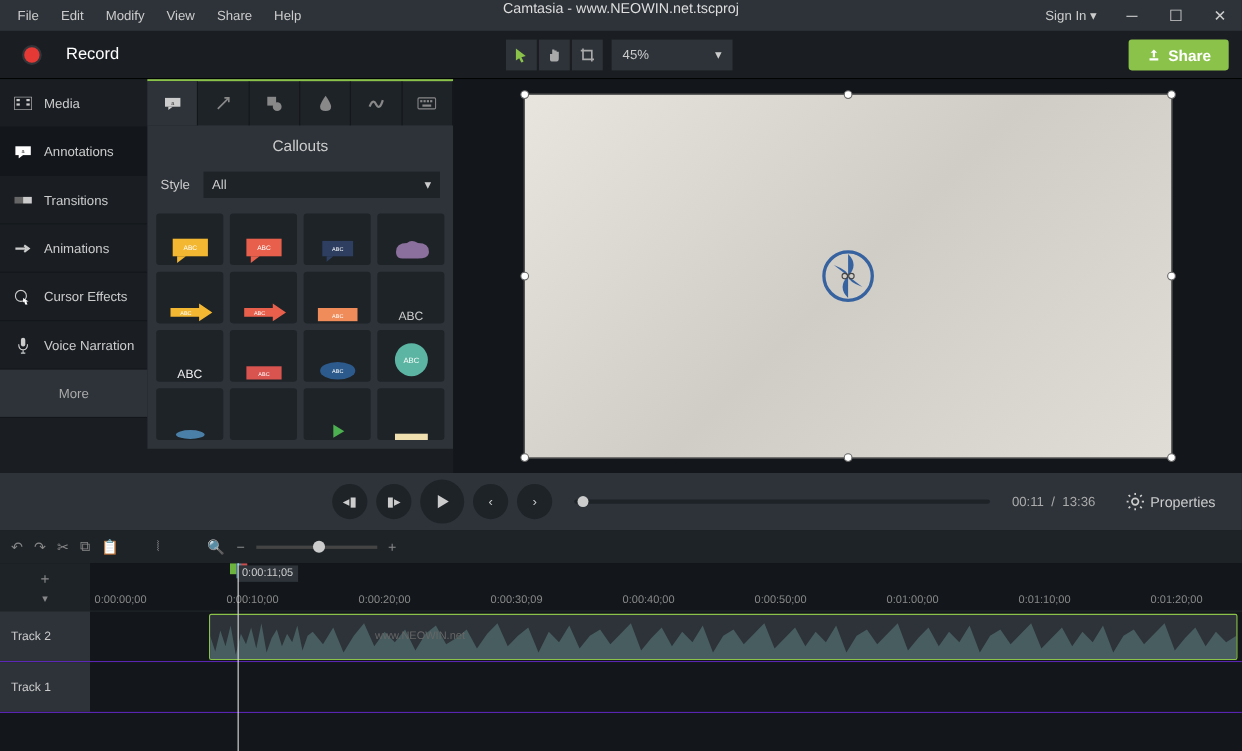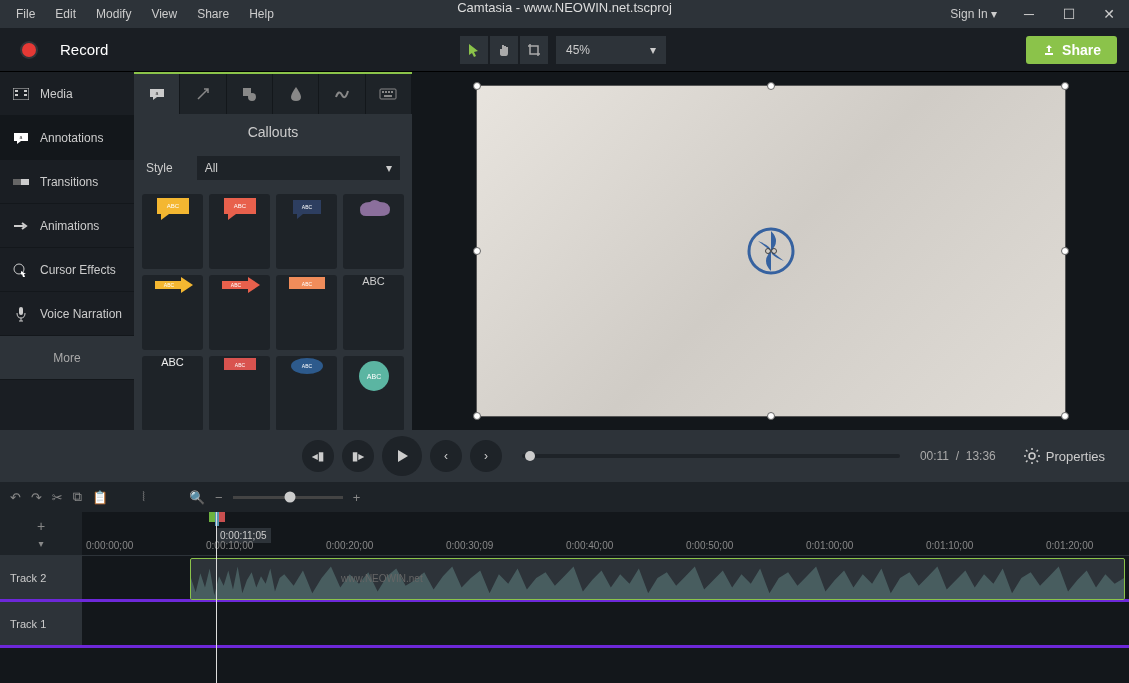--- a/index.html
+++ b/index.html
@@ -30,24 +30,24 @@
 .side-item.active { background:#13171b; }
 .side-item.more { justify-content:center; padding-left:0; background:#2d3339; color:#aaa; }
 .side-icon { width:18px; height:14px; display:flex; align-items:center; justify-content:center; }
 
 
 .tools-panel { position:absolute; left:134px; top:72px; width:278px; background:#2d3339; border-top:2px solid #8bc34a; }
 .tool-tabs { height:40px; display:flex; background:#1e2328; }
 .tool-tab { flex:1; display:flex; align-items:center; justify-content:center; cursor:pointer; color:#888; border-right:1px solid #13171b; }
 .tool-tab.active { background:#2d3339; color:#ccc; }
 .panel-title { text-align:center; padding:10px; font-size:14px; color:#ccc; }
-.style-row { display:flex; align-items:center; padding:6px 12px; gap:24px; font-size:12px; }
+.style-row { display:flex; align-items:center; padding:6px 12px; gap:12px; font-size:12px; }
 .style-select { flex:1; height:24px; background:#1e2328; color:#ccc; padding:0 8px; display:flex; align-items:center; justify-content:space-between; cursor:pointer; font-size:12px; }
 .callouts-grid { padding:8px; display:grid; grid-template-columns:repeat(4,1fr); gap:6px; }
-.callout-cell { height:75px; background:#1e2328; border-radius:3px; display:flex; align-items:flex-start; justify-content:center; cursor:pointer; }
+.callout-cell { height:47px; background:#1e2328; border-radius:3px; display:flex; align-items:flex-end; justify-content:center; cursor:pointer; }
 
 
 .canvas-area { position:absolute; left:412px; top:72px; right:0; height:358px; background:#13171b; display:flex; align-items:center; justify-content:center; }
 .canvas { width:590px; height:332px; background:linear-gradient(135deg,#e8e4de 0%,#d0ccc6 50%,#e0dcd6 100%); position:relative; border:1px solid #555; }
 .handle { position:absolute; width:8px; height:8px; background:#fff; border:1px solid #666; border-radius:50%; }
 .neowin-logo { position:absolute; left:50%; top:50%; transform:translate(-50%,-50%); width:50px; height:50px; }
 
 
 .playback { position:absolute; left:0; top:430px; right:0; height:52px; background:#2d3339; display:flex; align-items:center; padding:0 14px; gap:8px; }
 .play-ctrl { width:32px; height:32px; border-radius:50%; background:#1e2328; display:flex; align-items:center; justify-content:center; cursor:pointer; color:#ccc; font-size:12px; }
@@ -61,25 +61,25 @@
 .tl-toolbar { position:absolute; left:0; top:482px; right:0; height:30px; background:#1e2328; display:flex; align-items:center; padding:0 10px; gap:10px; color:#888; font-size:13px; }
 .tl-tool { cursor:pointer; }
 .zoom-slider { width:110px; height:3px; background:#444; position:relative; }
 .zoom-thumb { position:absolute; left:52%; top:50%; transform:translate(-50%,-50%); width:11px; height:11px; background:#ccc; border-radius:50%; }
 
 
 .timeline { position:absolute; left:0; top:512px; right:0; bottom:0; background:#13171b; }
 .tl-header { height:44px; display:flex; border-bottom:1px solid #2d3339; }
 .track-ctrl { width:82px; background:#1e2328; display:flex; flex-direction:column; align-items:center; justify-content:center; gap:4px; color:#888; font-size:14px; }
 .ruler { flex:1; position:relative; background:#13171b; }
-.playhead-label { position:absolute; left:134px; top:16px; font-size:10px; color:#ccc; background:#2d3339; padding:2px 4px; }
+.playhead-label { position:absolute; left:134px; top:2px; font-size:10px; color:#ccc; background:#2d3339; padding:2px 4px; }
 .playhead-mark { position:absolute; left:127px; top:0; width:16px; height:14px; }
 .tick-label { position:absolute; top:28px; font-size:10px; color:#888; }
 .playhead-line { position:absolute; left:216px; top:512px; width:1px; height:171px; background:#ddd; z-index:10; }
-.track-row { height:46px; display:flex; border-bottom:3px solid #6d28d9; }
+.track-row { height:46px; display:flex; border-bottom:1px solid #6d28d9; }
 .track-label { width:82px; background:#2d3339; display:flex; align-items:center; padding-left:10px; font-size:11px; color:#ccc; }
 .track-content { flex:1; position:relative; background:#13171b; }
 .clip { position:absolute; left:108px; top:2px; right:4px; height:42px; background:#2d3339; border:1px solid #8bc34a; border-radius:2px; overflow:hidden; }
 .waveform { width:100%; height:100%; opacity:0.6; }
 .watermark { position:absolute; left:150px; top:14px; font-size:10px; color:#666; }
 </style>
 </head>
 <body>
 
 <div class="titlebar">

